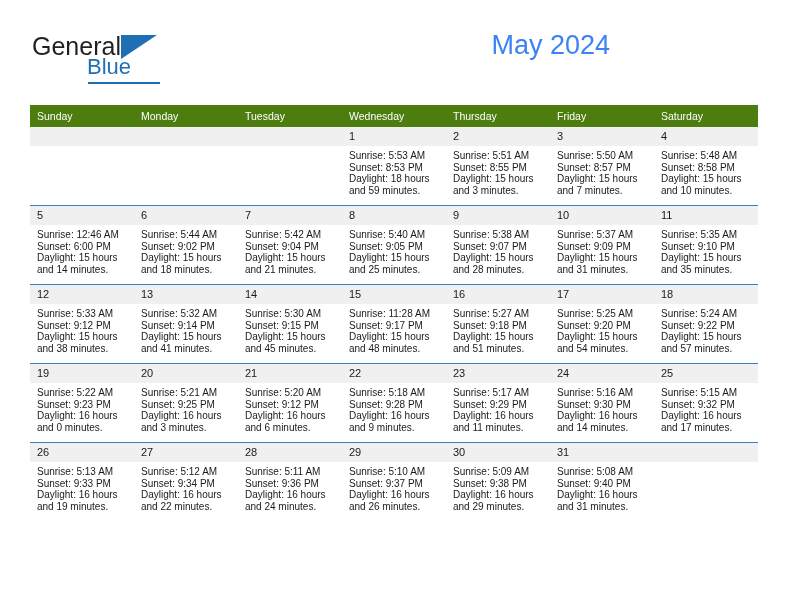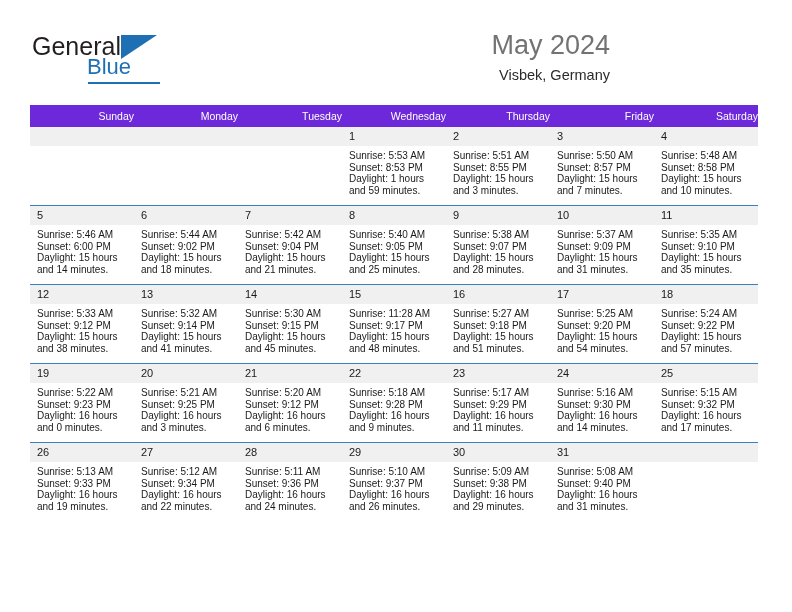--- a/index.html
+++ b/index.html
@@ -74,21 +74,21 @@
   }
 
   .title-block {
     position: absolute;
     right: 0;
     top: 0;
     text-align: right;
   }
   .cal-title {
     font-size: 27px;
-    color: #737373;
+    color: #3b82f6;
     line-height: 34px;
     white-space: nowrap;
     text-align: center;
   }
   .cal-subtitle {
     font-size: 14.5px;
     color: #2a2a2a;
     line-height: 20px;
     margin-top: 3px;
     white-space: nowrap;
@@ -97,25 +97,25 @@
   
   .calendar {
     position: absolute;
     left: 30px;
     top: 105px;
     width: 728px;
     border-collapse: collapse;
     table-layout: fixed;
   }
   .calendar th {
-    background: #6d28d9;
+    background: #4d7c0f;
     color: #ffffff;
     font-size: 10.5px;
     font-weight: normal;
-    text-align: right;
+    text-align: left;
     padding: 5px 0 5px 7px;
     height: 11px;
     border: none;
   }
   .calendar td {
     vertical-align: top;
     padding: 0;
     border: none;
     height: 78px;
     border-top: 1px solid #3c7fc0;
@@ -153,21 +153,20 @@
 
     <div class="brand">
       <span class="brand-general">General</span>
       <span class="brand-triangle"></span>
       <span class="brand-blue">Blue</span>
       <span class="brand-underline"></span>
     </div>
 
     <div class="title-block">
       <div class="cal-title">May 2024</div>
-      <div class="cal-subtitle">Visbek, Germany</div>
     </div>
 
   </div>
 
   <table class="calendar">
     <colgroup>
       <col style="width:104px">
         <col style="width:104px">
         <col style="width:104px">
         <col style="width:104px">
@@ -195,21 +194,21 @@
             <div class="daynum empty">&nbsp;</div>
           </td>
           <td>
             <div class="daynum empty">&nbsp;</div>
           </td>
           <td>
             <div class="daynum">1</div>
             <div class="info">
               <div>Sunrise: 5:53 AM</div>
               <div>Sunset: 8:53 PM</div>
-              <div>Daylight: 1 hours</div>
+              <div>Daylight: 18 hours</div>
               <div>and 59 minutes.</div>
             </div>
           </td>
           <td>
             <div class="daynum">2</div>
             <div class="info">
               <div>Sunrise: 5:51 AM</div>
               <div>Sunset: 8:55 PM</div>
               <div>Daylight: 15 hours</div>
               <div>and 3 minutes.</div>
@@ -231,21 +230,21 @@
               <div>Sunset: 8:58 PM</div>
               <div>Daylight: 15 hours</div>
               <div>and 10 minutes.</div>
             </div>
           </td>
         </tr>
         <tr>
           <td>
             <div class="daynum">5</div>
             <div class="info">
-              <div>Sunrise: 5:46 AM</div>
+              <div>Sunrise: 12:46 AM</div>
               <div>Sunset: 6:00 PM</div>
               <div>Daylight: 15 hours</div>
               <div>and 14 minutes.</div>
             </div>
           </td>
           <td>
             <div class="daynum">6</div>
             <div class="info">
               <div>Sunrise: 5:44 AM</div>
               <div>Sunset: 9:02 PM</div>

